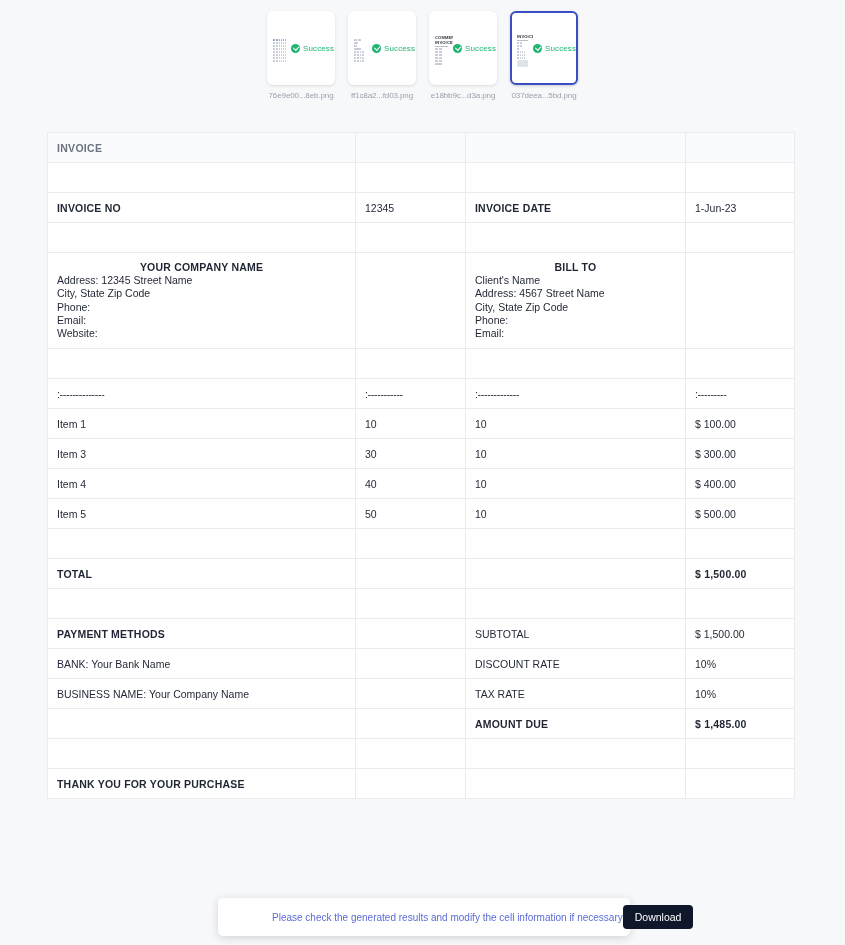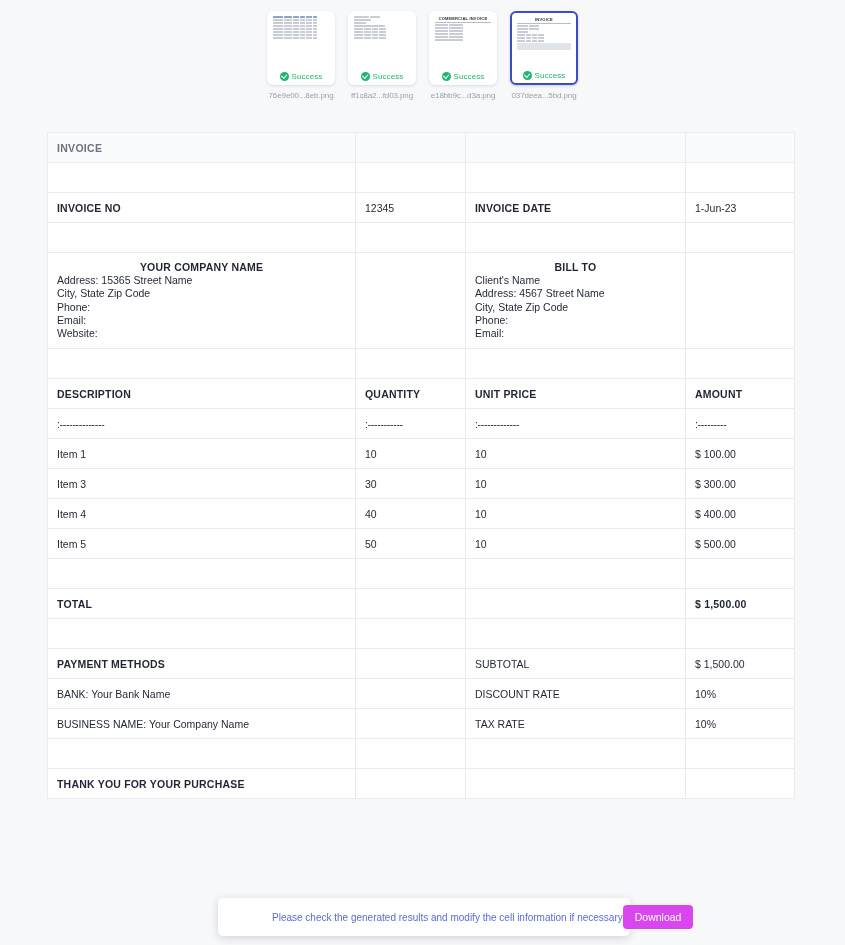--- a/index.html
+++ b/index.html
@@ -21,21 +21,21 @@
   }
   .thumb-cell { width: 68px; }
   .thumb-card {
     width: 68px;
     height: 74px;
     background: #ffffff;
     border-radius: 6px;
     border: 1px solid transparent;
     box-shadow: 0 1px 3px rgba(16,24,40,0.13);
     display: flex;
-    flex-direction: column;
+    flex-direction: row;
     align-items: center;
     overflow: hidden;
     position: relative;
   }
   .thumb-card.selected {
     border: 2px solid #3a4ec4;
     box-shadow: 0 1px 3px rgba(16,24,40,0.18);
   }
   .thumb-preview {
     width: 100%;
@@ -172,21 +172,21 @@
     justify-content: space-between;
     padding: 0 11px 0 13px;
   }
   .notice-text {
     font-size: 10px;
     color: #5b6bd6;
     white-space: nowrap;
     margin-left: 41px;
   }
   .dl-btn {
-    background: #d946ef;
+    background: #0f172a;
     color: #ffffff;
     font-size: 10.5px;
     border: none;
     border-radius: 4px;
     padding: 6px 12px;
     cursor: pointer;
     font-family: "Liberation Sans", sans-serif;
     white-space: nowrap;
   }
 </style>
@@ -435,21 +435,21 @@
         </tr>
         <tr>
           <td></td>
           <td></td>
           <td></td>
           <td></td>
         </tr>
         <tr class="tall">
           <td>
             <span class="addr-line t">YOUR COMPANY NAME</span>
-            <span class="addr-line">Address: 15365 Street Name</span>
+            <span class="addr-line">Address: 12345 Street Name</span>
             <span class="addr-line">City, State Zip Code</span>
             <span class="addr-line">Phone:</span>
             <span class="addr-line">Email:</span>
             <span class="addr-line">Website:</span>
           </td>
           <td></td>
           <td>
             <span class="addr-line t">BILL TO</span>
             <span class="addr-line">Client's Name</span>
             <span class="addr-line">Address: 4567 Street Name</span>
@@ -459,26 +459,20 @@
           </td>
           <td></td>
         </tr>
         <tr>
           <td></td>
           <td></td>
           <td></td>
           <td></td>
         </tr>
         <tr>
-          <td class="bold">DESCRIPTION</td>
-          <td class="bold">QUANTITY</td>
-          <td class="bold">UNIT PRICE</td>
-          <td class="bold">AMOUNT</td>
-        </tr>
-        <tr>
           <td class="dashes">:--------------</td>
           <td class="dashes">:-----------</td>
           <td class="dashes">:-------------</td>
           <td class="dashes">:---------</td>
         </tr>
         <tr>
           <td>Item 1</td>
           <td>10</td>
           <td>10</td>
           <td>$ 100.00</td>
@@ -533,20 +527,26 @@
         </tr>
         <tr>
           <td>BUSINESS NAME: Your Company Name</td>
           <td></td>
           <td>TAX RATE</td>
           <td>10%</td>
         </tr>
         <tr>
           <td></td>
           <td></td>
+          <td class="bold">AMOUNT DUE</td>
+          <td class="bold">$ 1,485.00</td>
+        </tr>
+        <tr>
+          <td></td>
+          <td></td>
           <td></td>
           <td></td>
         </tr>
         <tr>
           <td class="bold">THANK YOU FOR YOUR PURCHASE</td>
           <td></td>
           <td></td>
           <td></td>
         </tr>
       </tbody>

